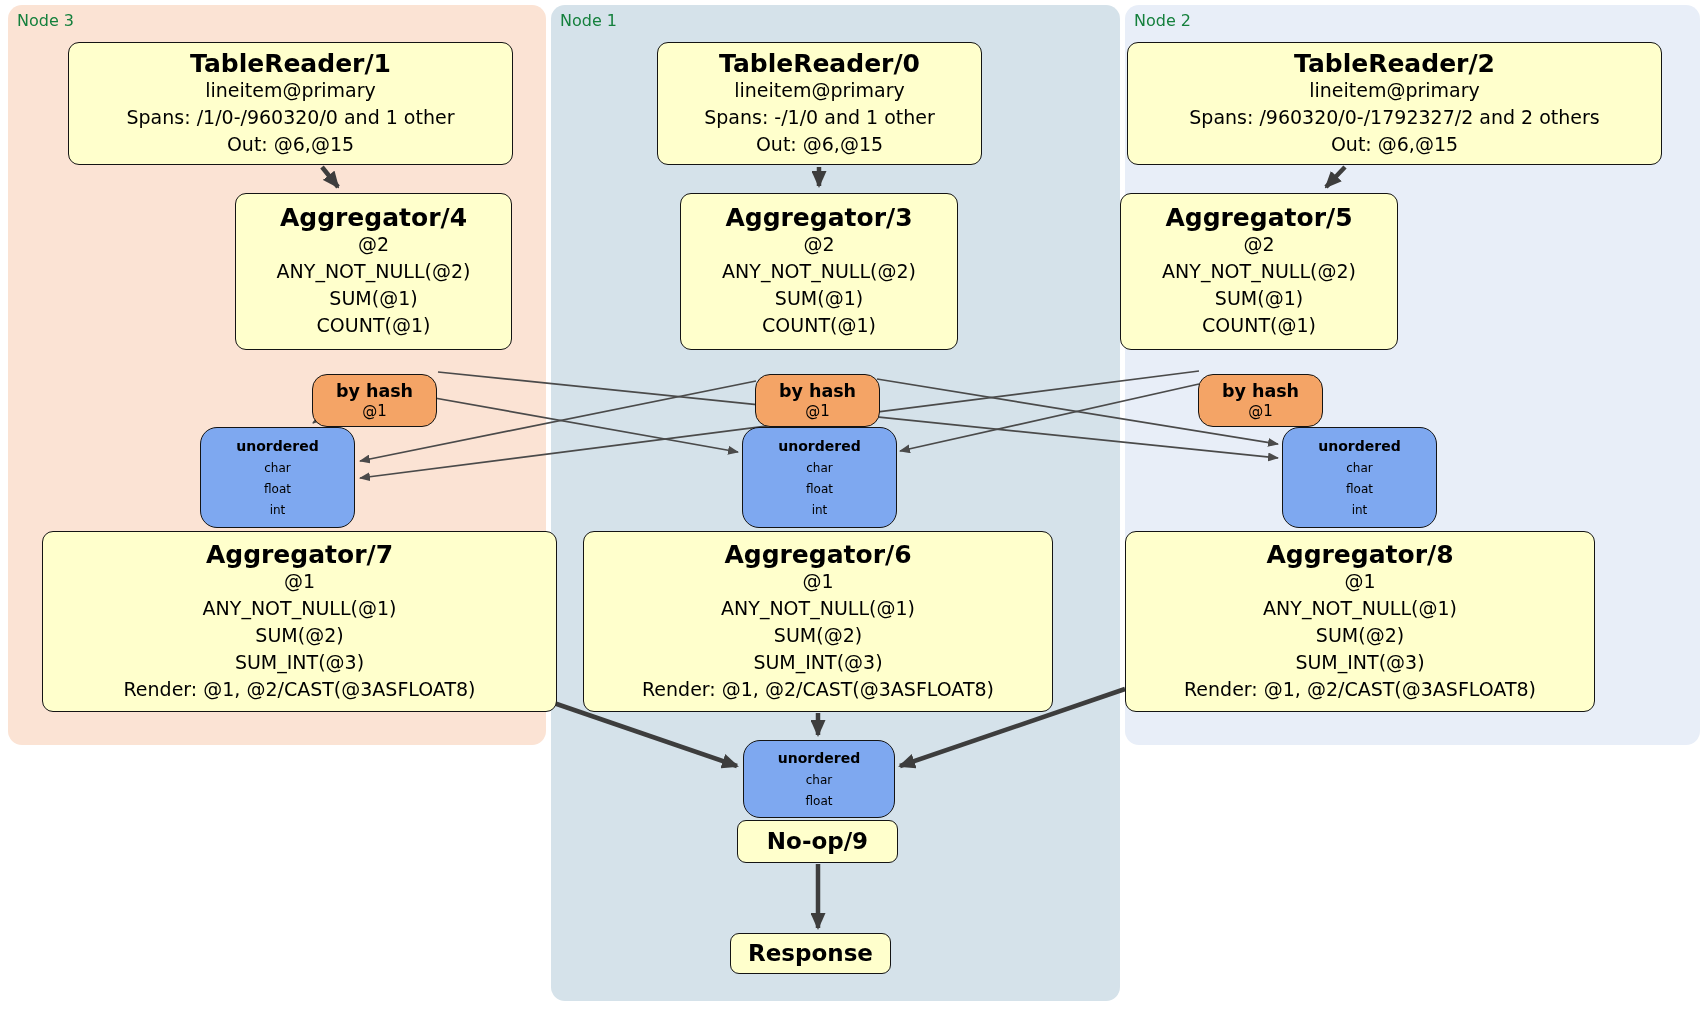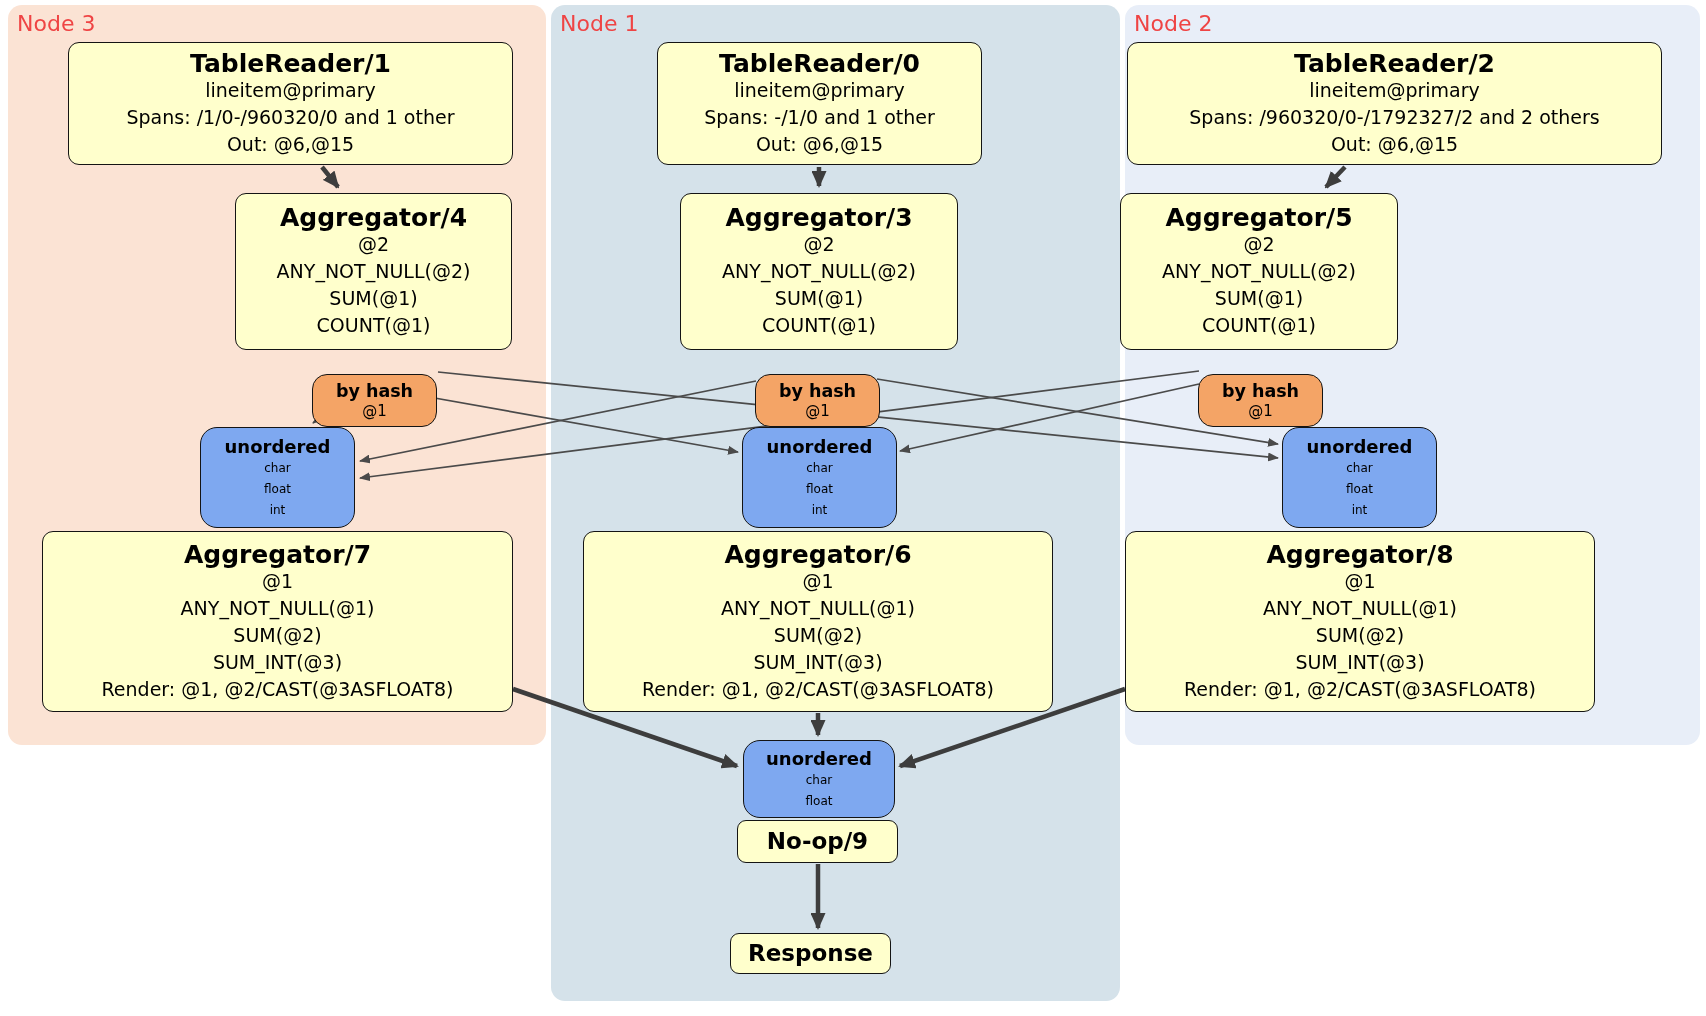--- a/index.html
+++ b/index.html
@@ -1,39 +1,39 @@
 <!DOCTYPE html>
 <html><head>
 <meta charset="utf-8">
 <style>
   html,body{margin:0;padding:0;background:#ffffff;}
   #stage{
     position:relative;width:1706px;height:1016px;background:#ffffff;overflow:hidden;
     font-family:"DejaVu Sans","Liberation Sans",sans-serif;color:#000;
   }
   .panel{position:absolute;border-radius:14px;}
-  .panel-label{position:absolute;font-size:22px;color:#ef4444;}
+  .panel-label{position:absolute;font-size:16px;color:#15803d;}
   #edges{position:absolute;left:0;top:0;z-index:5;}
   .box{
     position:absolute;box-sizing:border-box;z-index:10;
     border:1.6px solid #141414;background:#ffffcc;border-radius:11px;
     display:flex;flex-direction:column;justify-content:center;align-items:center;
     text-align:center;line-height:27px;font-size:19px;padding:2px 6px;
   }
   .box .title{font-weight:bold;font-size:25px;white-space:nowrap;}
   .box .line{white-space:nowrap;}
   .router{
     background:#f4a466;border-radius:15px;line-height:normal;z-index:12;margin-top:32px;
   }
   .router .title{font-size:17.5px;line-height:21px;}
   .router .line{font-size:15px;line-height:18px;}
   .sync{
     background:#7ea8f0;border-radius:17px;line-height:normal;z-index:11;
   }
-  .sync .title{font-size:18px;line-height:23px;}
+  .sync .title{font-size:14px;line-height:23px;}
   .sync .line{font-size:12px;line-height:21px;}
   .terminal .title{font-size:23px;}
 </style>
 </head>
 <body>
 
 <div id="stage">
 
   <div class="panel" style="left:8px;top:5px;width:538px;height:740px;background:#fbe3d4;"></div>
   <div class="panel" style="left:551px;top:5px;width:569px;height:996px;background:#d5e2ea;"></div>
@@ -140,21 +140,21 @@
     <div class="line">float</div>
     <div class="line">int</div>
   </div>
   <div class="box sync" style="left:1282px;top:427px;width:155px;height:101px;">
     <div class="title">unordered</div>
     <div class="line">char</div>
     <div class="line">float</div>
     <div class="line">int</div>
   </div>
 
-  <div class="box" style="left:42px;top:531px;width:471px;height:181px;">
+  <div class="box" style="left:42px;top:531px;width:515px;height:181px;">
     <div class="title">Aggregator/7</div>
     <div class="line">@1</div>
     <div class="line">ANY_NOT_NULL(@1)</div>
     <div class="line">SUM(@2)</div>
     <div class="line">SUM_INT(@3)</div>
     <div class="line">Render: @1, @2/CAST(@3ASFLOAT8)</div>
   </div>
   <div class="box" style="left:583px;top:531px;width:470px;height:181px;">
     <div class="title">Aggregator/6</div>
     <div class="line">@1</div>

